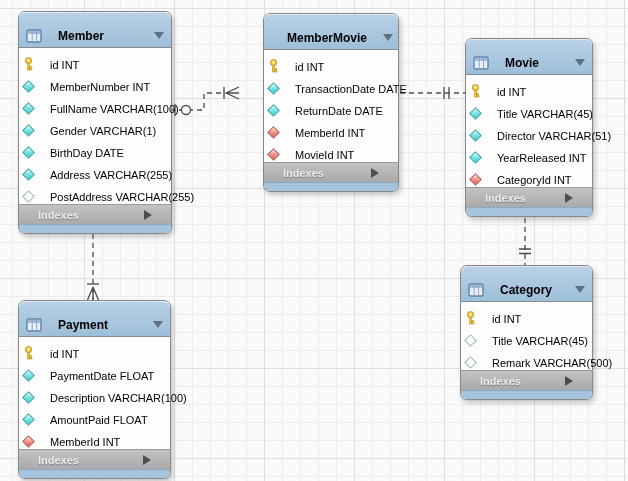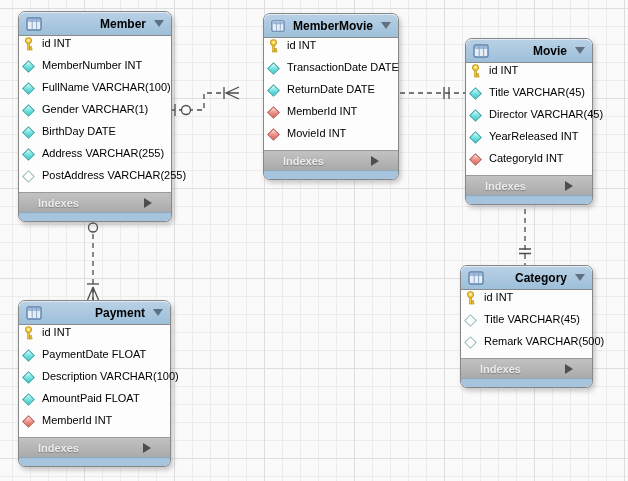--- a/index.html
+++ b/index.html
@@ -24,31 +24,30 @@
   .rel-solid{stroke:#4c4c4c;stroke-width:1.3;fill:none;}
   .rel-circle{fill:#fafafa;stroke:#4c4c4c;stroke-width:1.3;}
 
   .table{
     position:absolute;z-index:2;
     border:1px solid #878787;border-radius:7px;
     box-shadow:2px 3px 5px rgba(110,110,110,.38);
     background:#fdfdfd;
   }
   .thead{
-    height:23px;display:flex;align-items:center;gap:8px;padding:0 6px 0 7px;
+    height:23px;display:flex;align-items:center;gap:16px;padding:12px 6px 0 7px;
     background:linear-gradient(#b9d1e6,#9dbfd9);
     border-bottom:1px solid #8a8a8a;
     border-radius:6px 6px 0 0;
     box-shadow:inset 0 1px 0 rgba(255,255,255,.55);
-    text-align:right;
   }
   .tname{font-size:12px;font-weight:bold;color:#000;flex:1;white-space:nowrap;}
   .collapse{width:0;height:0;border-left:5px solid transparent;border-right:5px solid transparent;border-top:7px solid #5f7081;margin-right:1px;}
   .tbody{background:#fdfdfd;padding:1px 0;}
-  .row{height:22px;display:flex;align-items:flex-start;gap:8px;padding:0 4px;white-space:nowrap;}
+  .row{height:22px;display:flex;align-items:flex-end;gap:16px;padding:0 4px;white-space:nowrap;}
   .lbl{font-size:11px;color:#000;}
   .icbox{width:11px;height:14px;display:flex;align-items:center;justify-content:center;flex-shrink:0;}
   .dia{width:7px;height:7px;transform:rotate(45deg);border:1px solid;flex-shrink:0;}
   .dia.nn{background:linear-gradient(135deg,#eafcfc 0%,#7ee6e6 45%,#3cc8c8 100%);border-color:#2a9d9d;}
   .dia.fk{background:linear-gradient(135deg,#fdeae8 0%,#f09a92 45%,#d96055 100%);border-color:#b14c44;}
   .dia.nul{background:#ffffff;border-color:#92baba;}
   .tfoot{
     height:19px;display:flex;align-items:center;padding:0 19px;
     background:linear-gradient(#c2c2c2,#aaaaaa);
     border-top:1px solid #9a9a9a;
@@ -245,21 +244,21 @@
       <div class="row">
           <span class="icbox">
             <span class="dia nn"></span>
           </span>
           <span class="lbl">Title VARCHAR(45)</span>
         </div>
       <div class="row">
           <span class="icbox">
             <span class="dia nn"></span>
           </span>
-          <span class="lbl">Director VARCHAR(45)</span>
+          <span class="lbl">Director VARCHAR(51)</span>
         </div>
       <div class="row">
           <span class="icbox">
             <span class="dia nn"></span>
           </span>
           <span class="lbl">YearReleased INT</span>
         </div>
       <div class="row">
           <span class="icbox">
             <span class="dia fk"></span>

